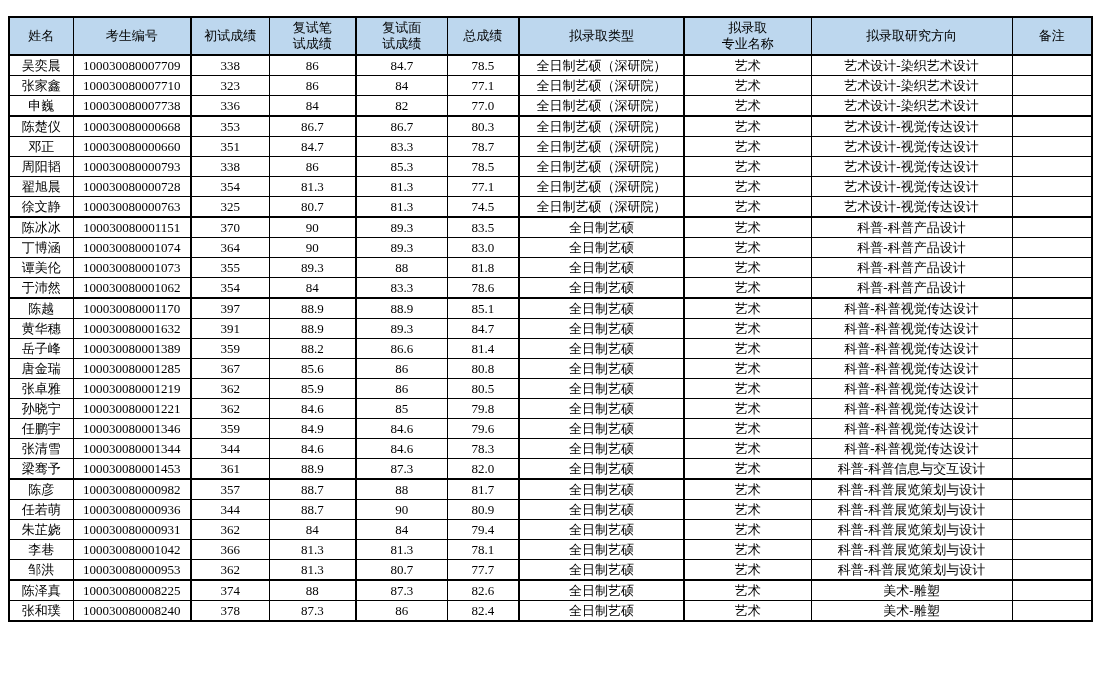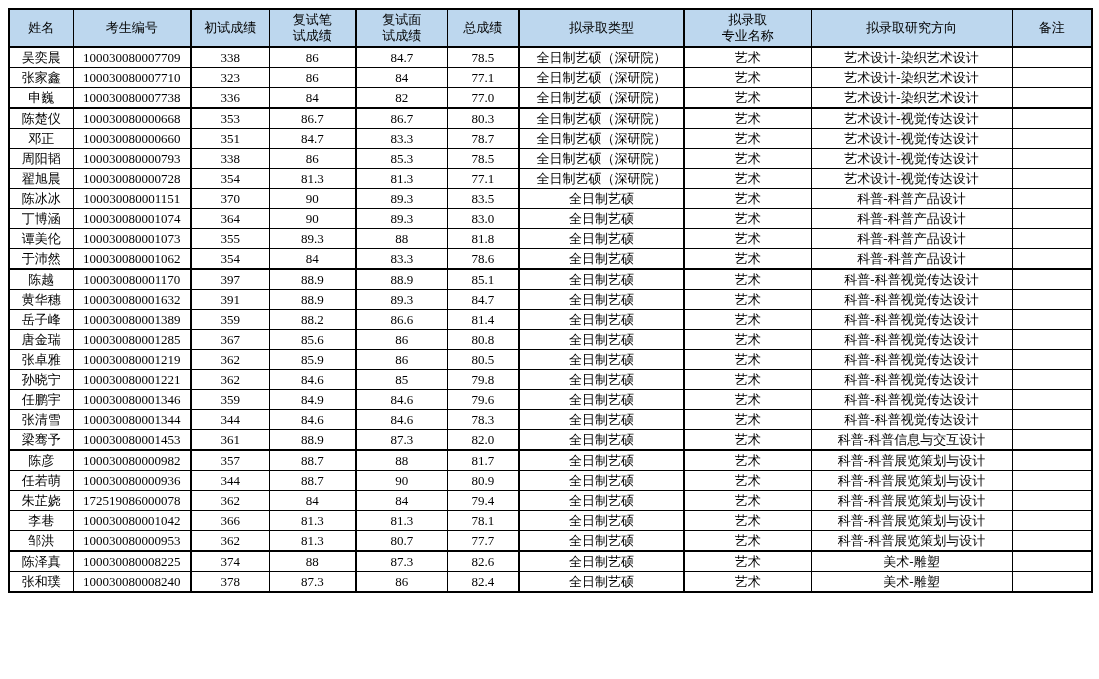--- a/index.html
+++ b/index.html
@@ -13,21 +13,21 @@
   }
   .page {
     position: relative;
     width: 1099px;
     height: 679px;
     background: #ffffff;
   }
   table.admission {
     position: absolute;
     left: 8px;
-    top: 8px;
+    top: 16px;
     width: 1083px;
     border-collapse: collapse;
     table-layout: fixed;
     border: 2px solid #000000;
   }
   table.admission th,
   table.admission td {
     border: 1px solid #000000;
     text-align: center;
     vertical-align: middle;
@@ -165,20 +165,32 @@
           <td>354</td>
           <td class="br-thick">81.3</td>
           <td>81.3</td>
           <td class="br-thick">77.1</td>
           <td class="br-thick">全日制艺硕（深研院）</td>
           <td>艺术</td>
           <td>艺术设计-视觉传达设计</td>
           <td></td>
         </tr>
         <tr>
+          <td class="bb-thick">徐文静</td>
+          <td class="br-thick bb-thick">100030080000763</td>
+          <td class="bb-thick">325</td>
+          <td class="br-thick bb-thick">80.7</td>
+          <td class="bb-thick">81.3</td>
+          <td class="br-thick bb-thick">74.5</td>
+          <td class="br-thick bb-thick">全日制艺硕（深研院）</td>
+          <td class="bb-thick">艺术</td>
+          <td class="bb-thick">艺术设计-视觉传达设计</td>
+          <td class="bb-thick"></td>
+        </tr>
+        <tr>
           <td>陈冰冰</td>
           <td class="br-thick">100030080001151</td>
           <td>370</td>
           <td class="br-thick">90</td>
           <td>89.3</td>
           <td class="br-thick">83.5</td>
           <td class="br-thick">全日制艺硕</td>
           <td>艺术</td>
           <td>科普-科普产品设计</td>
           <td></td>
@@ -346,21 +358,21 @@
           <td class="br-thick">88.7</td>
           <td>90</td>
           <td class="br-thick">80.9</td>
           <td class="br-thick">全日制艺硕</td>
           <td>艺术</td>
           <td>科普-科普展览策划与设计</td>
           <td></td>
         </tr>
         <tr>
           <td>朱芷娆</td>
-          <td class="br-thick">172519086000078</td>
+          <td class="br-thick">100030080000931</td>
           <td>362</td>
           <td class="br-thick">84</td>
           <td>84</td>
           <td class="br-thick">79.4</td>
           <td class="br-thick">全日制艺硕</td>
           <td>艺术</td>
           <td>科普-科普展览策划与设计</td>
           <td></td>
         </tr>
         <tr>

